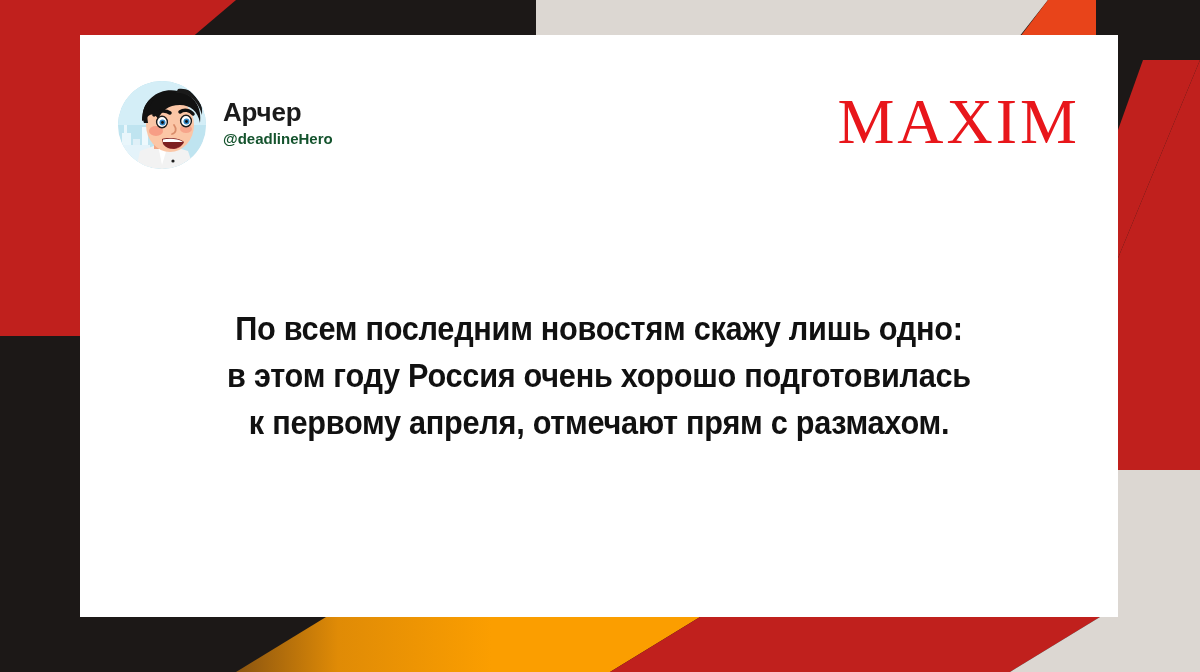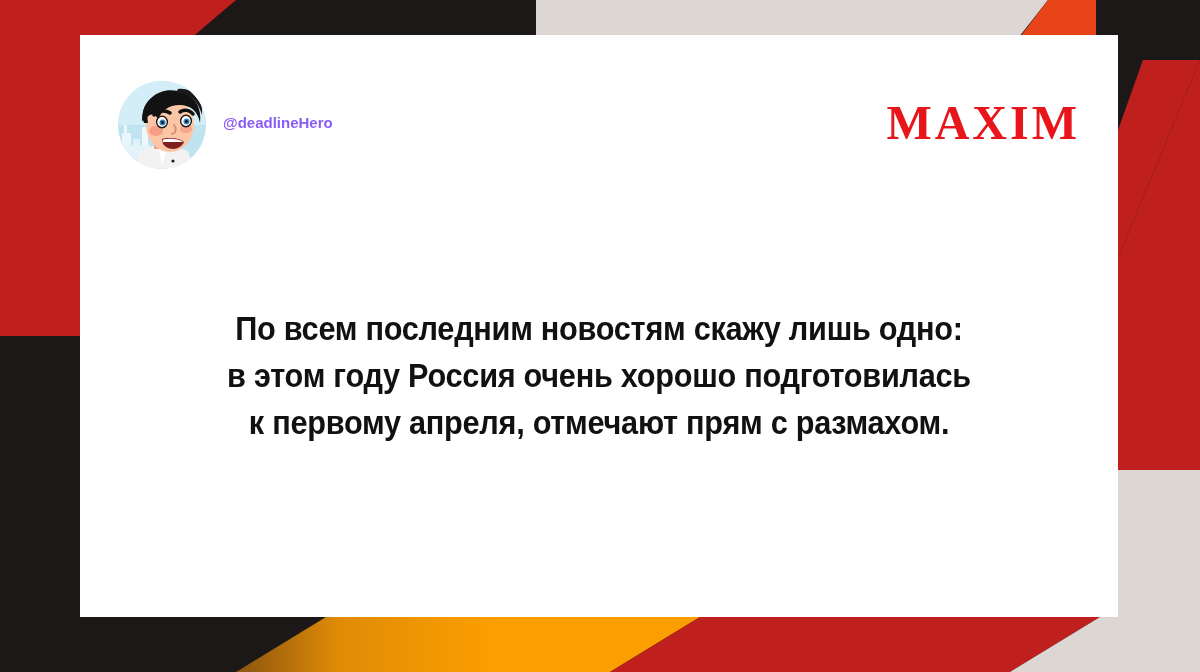--- a/index.html
+++ b/index.html
@@ -72,31 +72,31 @@
   .display-name {
     font-size: 26px;
     font-weight: 700;
     color: #1a1a1a;
     letter-spacing: -0.2px;
     line-height: 1.15;
   }
   .handle {
     font-size: 15px;
     font-weight: 700;
-    color: #8b5cf6;
+    color: #14532d;
     line-height: 1.2;
   }
 
   .brand-logo {
     position: absolute;
     right: 38px;
-    top: 64px;
+    top: 55px;
     font-family: "Liberation Serif", serif;
-    font-size: 48px;
-    font-weight: 700;
+    font-size: 64px;
+    font-weight: 400;
     color: #e8161b;
     letter-spacing: 3px;
     line-height: 1;
     white-space: nowrap;
   }
 
   
   .quote {
     position: absolute;
     left: 0;
@@ -211,20 +211,21 @@
               <path d="M44 58 C50 56 62 57 66 61 C62 70 50 70 45 63 Z" fill="#7d2020"></path>
               <path d="M45 58.5 C51 57 61 57.8 65 61 L45 61 Z" fill="#ffffff"></path>
               <path d="M48 67 C53 69 60 68 63 65 C58 68 52 68.5 48 67 Z" fill="#e26a6a"></path>
 
               <circle cx="55" cy="80" r="1.6" fill="#1c1c1c"></circle>
             </g>
           </svg>
         </div>
 
         <div class="profile-text">
+          <div class="display-name">Арчер</div>
           <div class="handle">@deadlineHero</div>
         </div>
       </div>
 
       <div class="brand-logo">MAXIM</div>
     </div>
 
     <div class="quote">
       <div class="quote-line">По всем последним новостям скажу лишь одно:</div>
       <div class="quote-line">в этом году Россия очень хорошо подготовилась</div>

